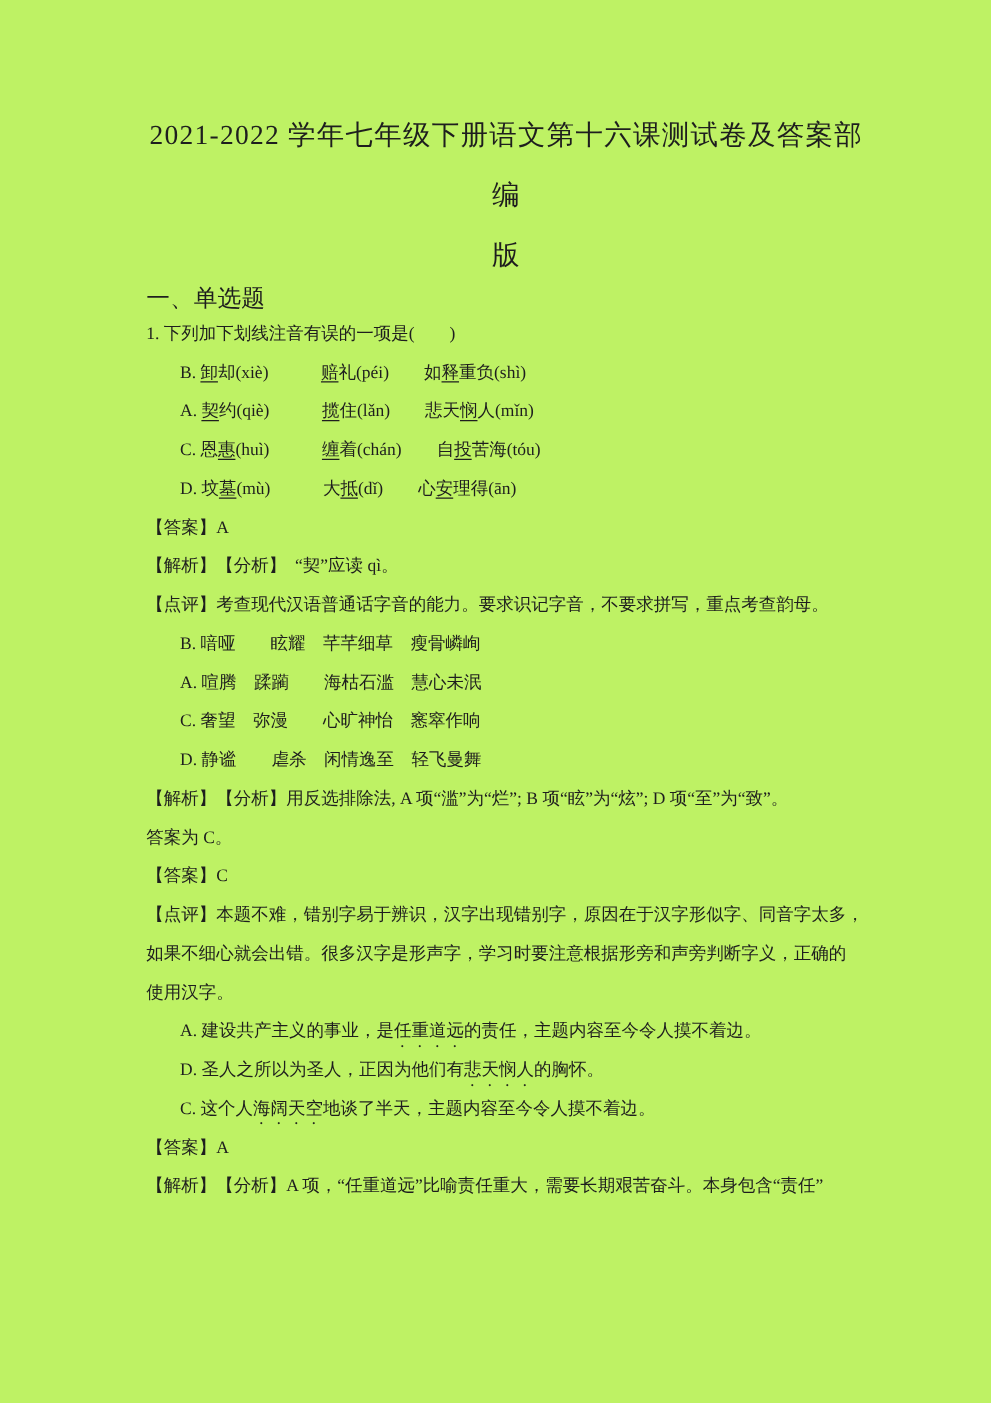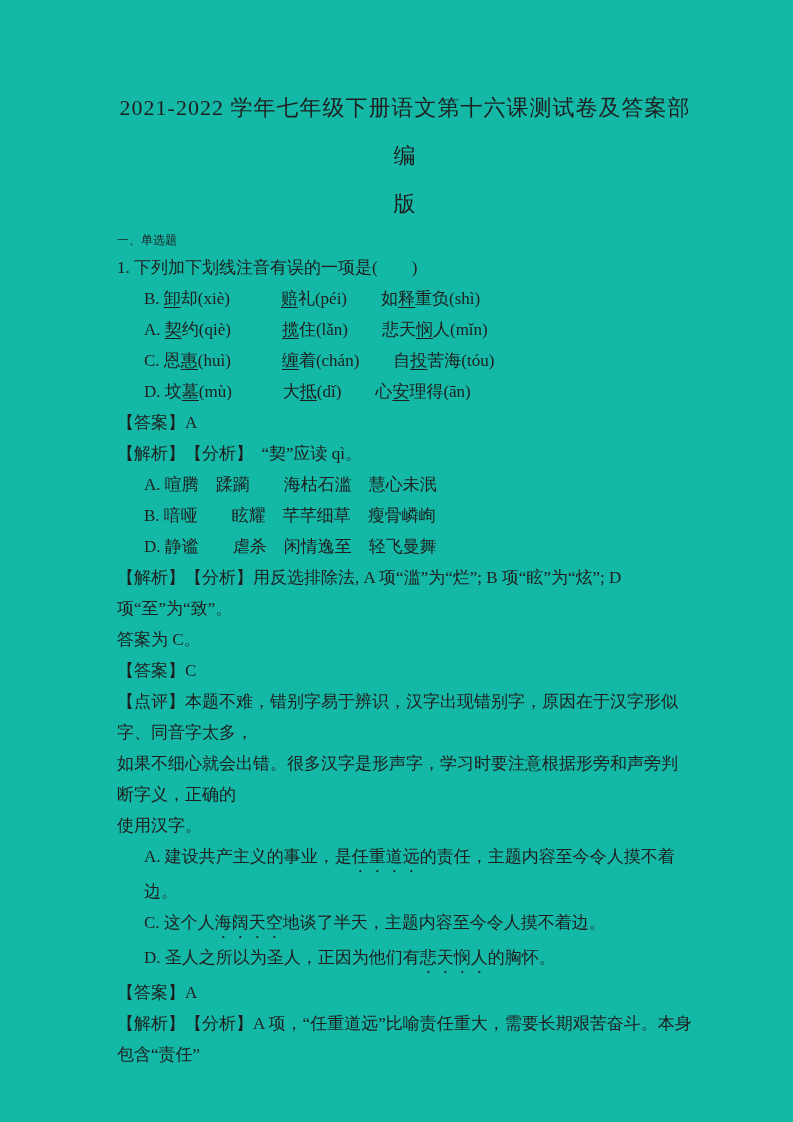--- a/index.html
+++ b/index.html
@@ -20,67 +20,69 @@
     margin: 0;
     font-size: 22px;
     font-weight: normal;
     text-align: center;
     line-height: 48px;
     letter-spacing: 1px;
   }
   .title-line { display: block; }
   .section {
     margin: 0;
-    font-size: 12px;
+    font-size: 19px;
     line-height: 24px;
   }
   .para {
     margin: 0;
-    font-size: 17px;
+    font-size: 14px;
     line-height: 31px;
     white-space: pre-wrap;
   }
   .option { padding-left: 27px; }
   .u {
     text-decoration: underline;
     text-underline-offset: 3px;
   }
   .dot {
     -webkit-text-emphasis: filled dot;
     -webkit-text-emphasis-position: under right;
     text-emphasis: filled dot;
     text-emphasis-position: under right;
     margin-top: 42px;
   }
 </style>
 </head>
 <body>
 
-<div class="page" style="background: #14b8a6; color: rgb(30, 30, 30);">
+<div class="page" style="background: #bef264; color: rgb(30, 30, 30);">
   <h1 class="title">
     <span class="title-line">2021-2022 学年七年级下册语文第十六课测试卷及答案部编</span>
     <span class="title-line">版</span>
   </h1>
   <p class="section">一、单选题</p>
   <div id="doc-body">
       <p class="para"><span>1. 下列加下划线注音有误的一项是(　　)</span></p>
       <p class="para option"><span>B. </span><span class="u">卸</span><span>却(xiè)　　　</span><span class="u">赔</span><span>礼(péi)　　如</span><span class="u">释</span><span>重负(shì)</span></p>
       <p class="para option"><span>A. </span><span class="u">契</span><span>约(qiè)　　　</span><span class="u">揽</span><span>住(lǎn)　　悲天</span><span class="u">悯</span><span>人(mǐn)</span></p>
       <p class="para option"><span>C. 恩</span><span class="u">惠</span><span>(huì)　　　</span><span class="u">缠</span><span>着(chán)　　自</span><span class="u">投</span><span>苦海(tóu)</span></p>
       <p class="para option"><span>D. 坟</span><span class="u">墓</span><span>(mù)　　　大</span><span class="u">抵</span><span>(dǐ)　　心</span><span class="u">安</span><span>理得(ān)</span></p>
       <p class="para"><span>【答案】A</span></p>
       <p class="para"><span>【解析】【分析】  “契”应读 qì。</span></p>
+      <p class="para"><span>【点评】考查现代汉语普通话字音的能力。要求识记字音，不要求拼写，重点考查韵母。</span></p>
+      <p class="para option"><span>B. 喑哑　　眩耀　芊芊细草　瘦骨嶙峋</span></p>
       <p class="para option"><span>A. 喧腾　蹂躏　　海枯石滥　慧心未泯</span></p>
-      <p class="para option"><span>B. 喑哑　　眩耀　芊芊细草　瘦骨嶙峋</span></p>
+      <p class="para option"><span>C. 奢望　弥漫　　心旷神怡　窸窣作响</span></p>
       <p class="para option"><span>D. 静谧　　虐杀　闲情逸至　轻飞曼舞</span></p>
       <p class="para"><span>【解析】【分析】用反选排除法, A 项“滥”为“烂”; B 项“眩”为“炫”; D 项“至”为“致”。
 答案为 C。</span></p>
       <p class="para"><span>【答案】C</span></p>
       <p class="para"><span>【点评】本题不难，错别字易于辨识，汉字出现错别字，原因在于汉字形似字、同音字太多，
 如果不细心就会出错。很多汉字是形声字，学习时要注意根据形旁和声旁判断字义，正确的
 使用汉字。</span></p>
       <p class="para option"><span>A. 建设共产主义的事业，是</span><span class="dot">任重道远</span><span>的责任，主题内容至今令人摸不着边。</span></p>
+      <p class="para option"><span>D. 圣人之所以为圣人，正因为他们有</span><span class="dot">悲天悯人</span><span>的胸怀。</span></p>
       <p class="para option"><span>C. 这个人</span><span class="dot">海阔天空</span><span>地谈了半天，主题内容至今令人摸不着边。</span></p>
-      <p class="para option"><span>D. 圣人之所以为圣人，正因为他们有</span><span class="dot">悲天悯人</span><span>的胸怀。</span></p>
       <p class="para"><span>【答案】A</span></p>
       <p class="para"><span>【解析】【分析】A 项，“任重道远”比喻责任重大，需要长期艰苦奋斗。本身包含“责任”</span></p>
     </div>
 </div>
 
 </body></html>

